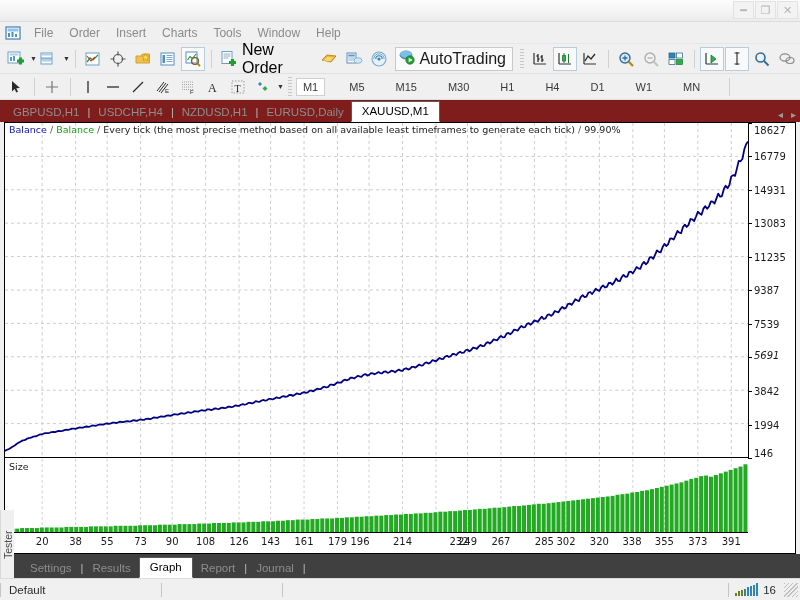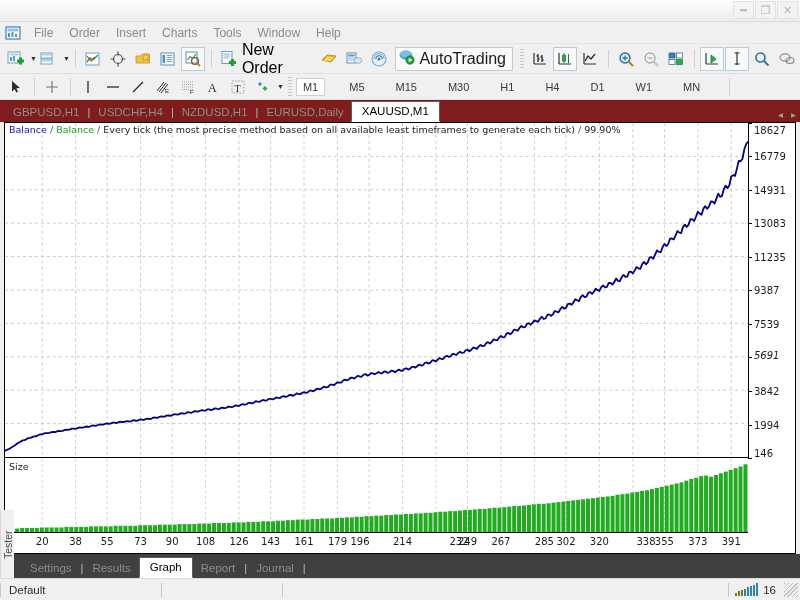--- a/index.html
+++ b/index.html
@@ -834,21 +834,21 @@
           <div class="xlab" style="left: 299.058px;">161</div>
           <div class="xlab" style="left: 332.493px;">179</div>
           <div class="xlab" style="left: 347px; margin-left: 8px;">196</div>
           <div class="xlab" style="left: 397.505px;">214</div>
           <div class="xlab" style="left: 454px;">232</div>
           <div class="xlab" style="left: 462.517px;">249</div>
           <div class="xlab" style="left: 495.952px;">267</div>
           <div class="xlab" style="left: 529.388px; margin-left: 10px;">285</div>
           <div class="xlab" style="left: 560.965px;">302</div>
           <div class="xlab" style="left: 594.4px;">320</div>
-          <div class="xlab" style="left: 641px;">338</div>
+          <div class="xlab" style="left: 627px;">338</div>
           <div class="xlab" style="left: 659.413px;">355</div>
           <div class="xlab" style="left: 692.847px;">373</div>
           <div class="xlab" style="left: 726.283px;">391</div>
         </div>
     </div>
   </div>
 
   <div class="testerbar">
     <div class="tester-vert">Tester</div>
     <div style="width:22px;flex:0 0 22px;"></div>

